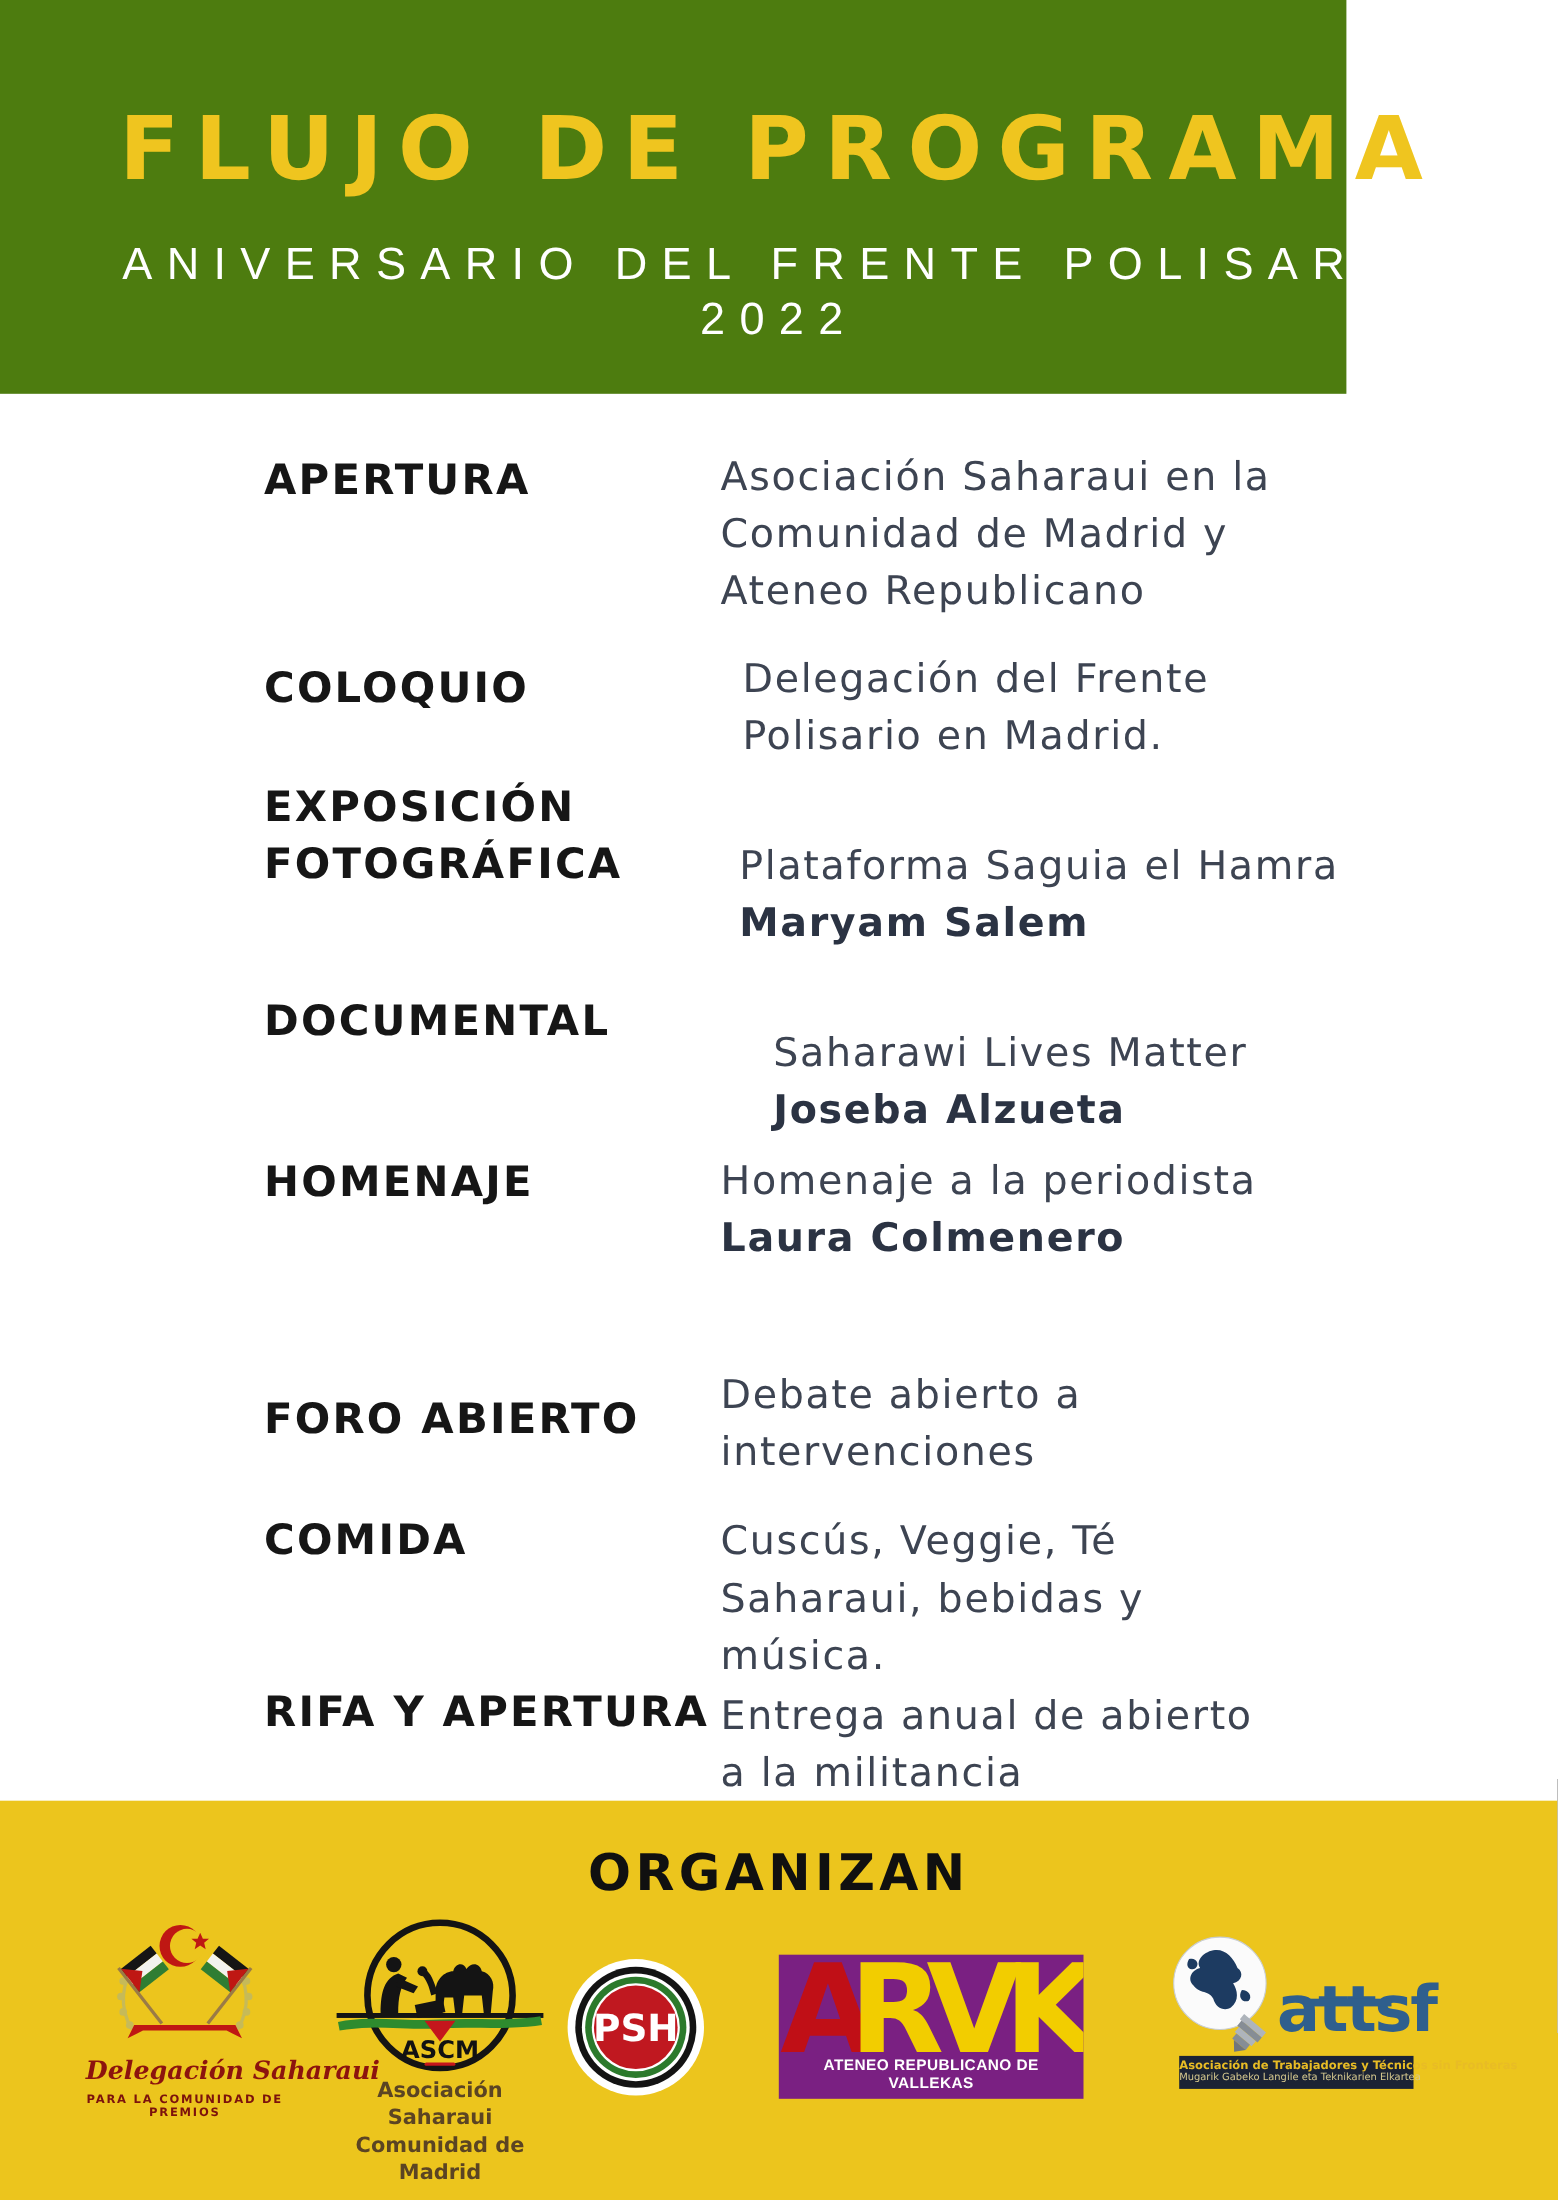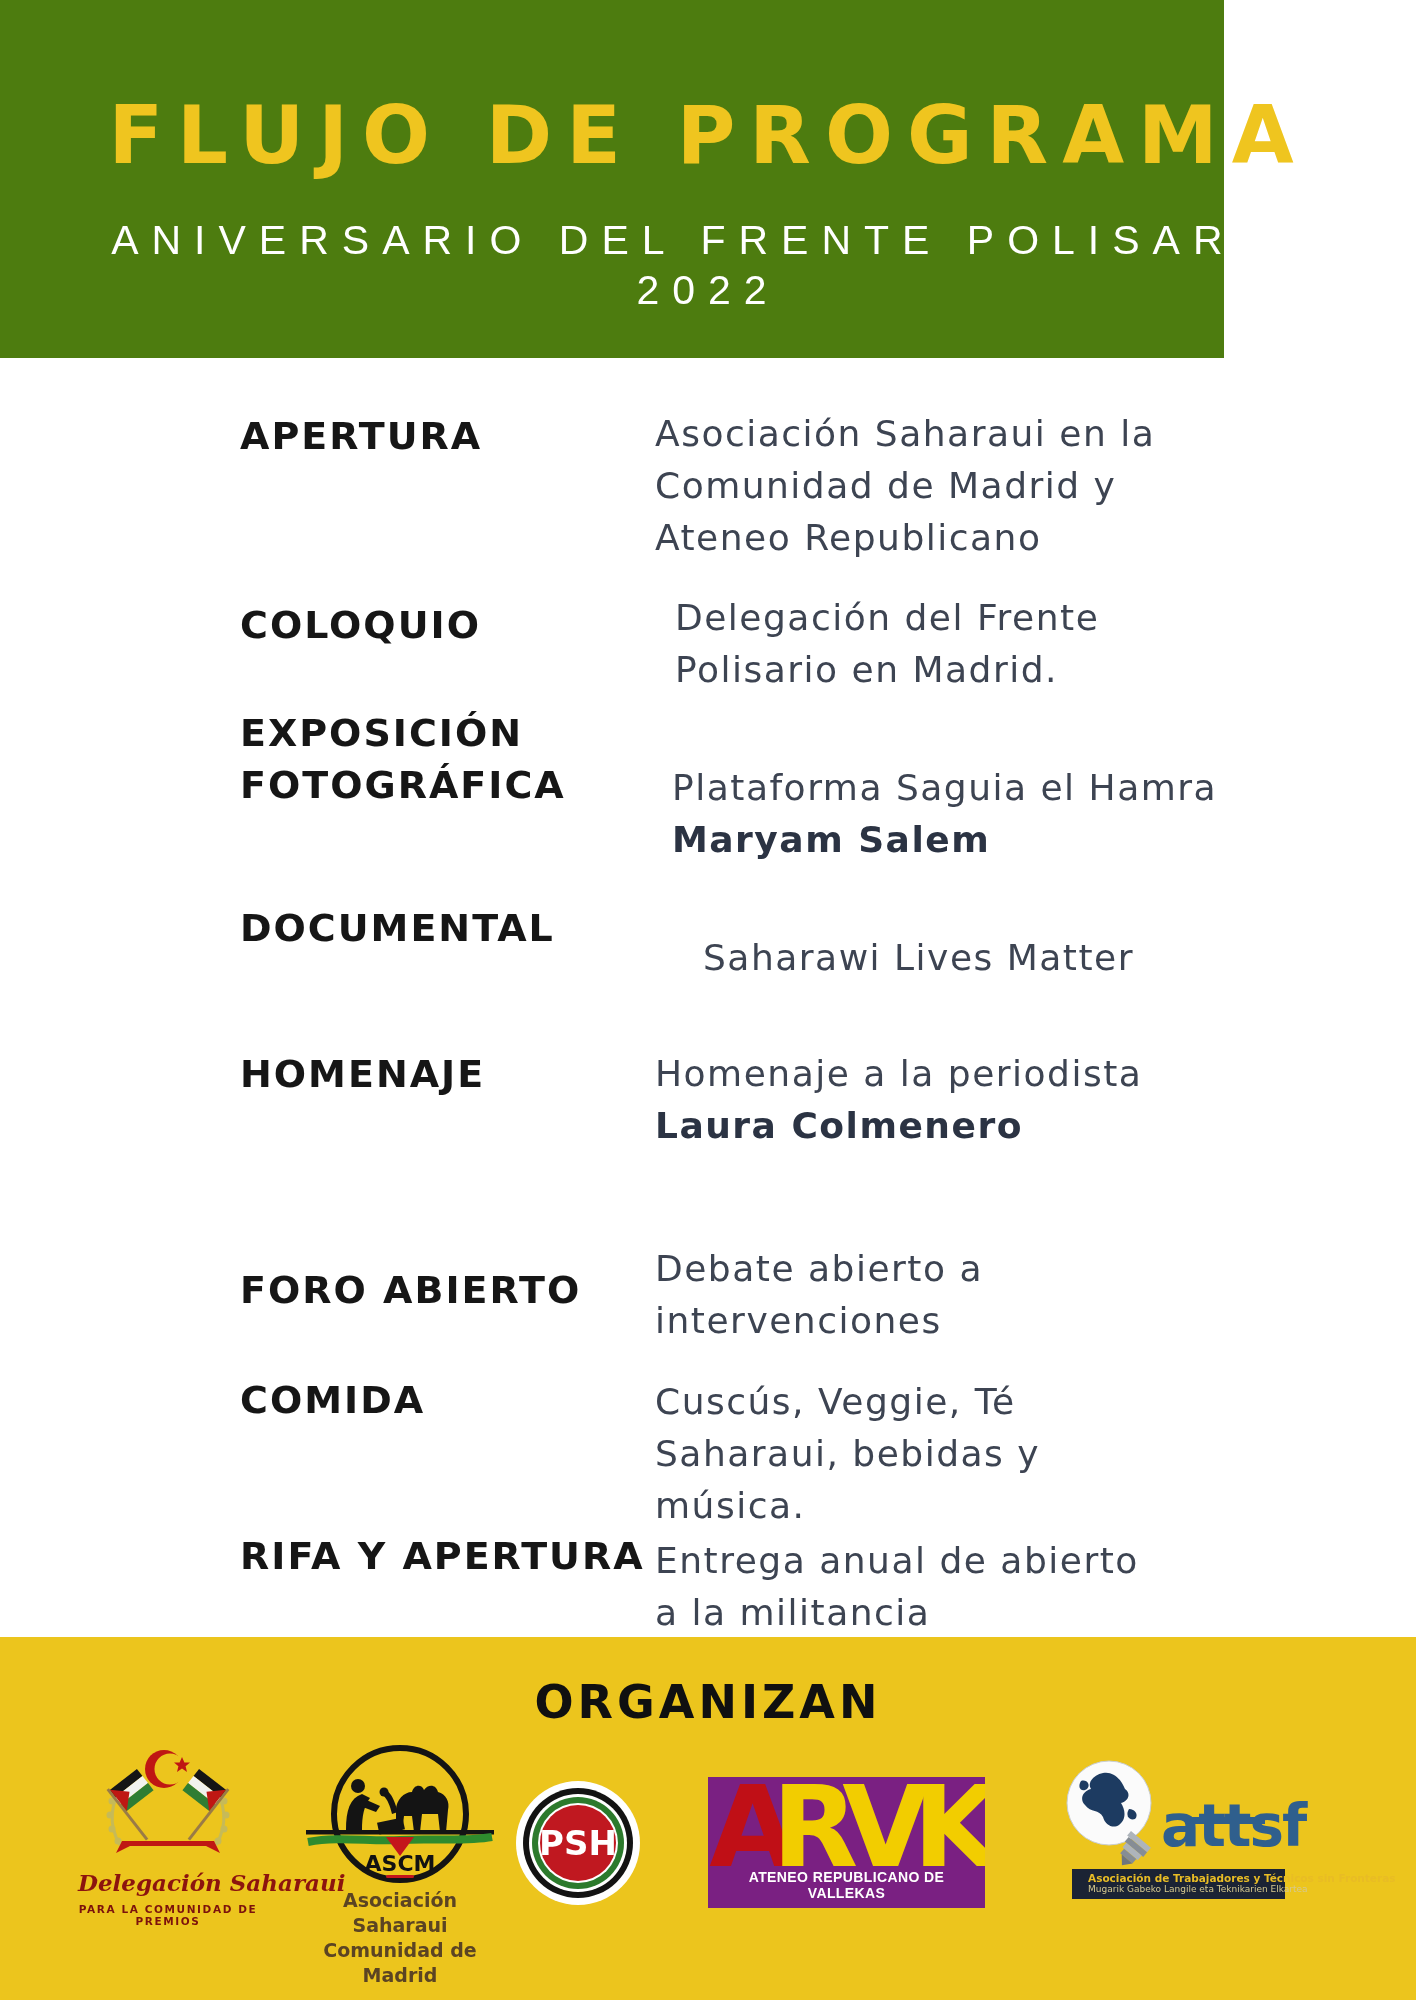--- a/index.html
+++ b/index.html
@@ -78,21 +78,21 @@
   }
   
   .logo-attsf{left:1063px;top:122px;width:235px;height:140px;}
   .attsf-word{
     position:absolute;left:98px;top:38px;color:#2f5f8d;font-weight:bold;
     font-size:58px;line-height:58px;letter-spacing:-2px;
   }
   .attsf-ttbar{position:absolute;left:122px;top:58px;width:80px;height:7px;background:#2f5f8d;}
   .attsf-bar{
     position:absolute;left:9px;top:110px;width:213px;height:30px;background:#1b2334;
-    text-align:center;padding-top:3px;box-sizing:border-box;padding-left:16px;
+    text-align:center;padding-top:3px;box-sizing:border-box;
   }
   .attsf-bar-l1{font-size:10.5px;font-weight:bold;color:#e8bc25;line-height:12px;white-space:nowrap;}
   .attsf-bar-l2{font-size:9px;color:#d6c98f;line-height:11px;white-space:nowrap;}
 </style>
 </head>
 <body>
 
 <div class="poster">
 
   <header class="hero">
@@ -120,20 +120,21 @@
       <div>FOTOGRÁFICA</div>
     </div>
     <div class="dsc r3d">
       <div>Plataforma Saguia el Hamra</div>
       <div class="bold">Maryam Salem</div>
     </div>
 
     <div class="lbl r4l">DOCUMENTAL</div>
     <div class="dsc r4d">
       <div>Saharawi Lives Matter</div>
+      <div class="bold">Joseba Alzueta</div>
     </div>
 
     <div class="lbl r5l">HOMENAJE</div>
     <div class="dsc r5d">
       <div>Homenaje a la periodista</div>
       <div class="bold">Laura Colmenero</div>
     </div>
 
     <div class="lbl r6l">FORO ABIERTO</div>
     <div class="dsc r6d">

